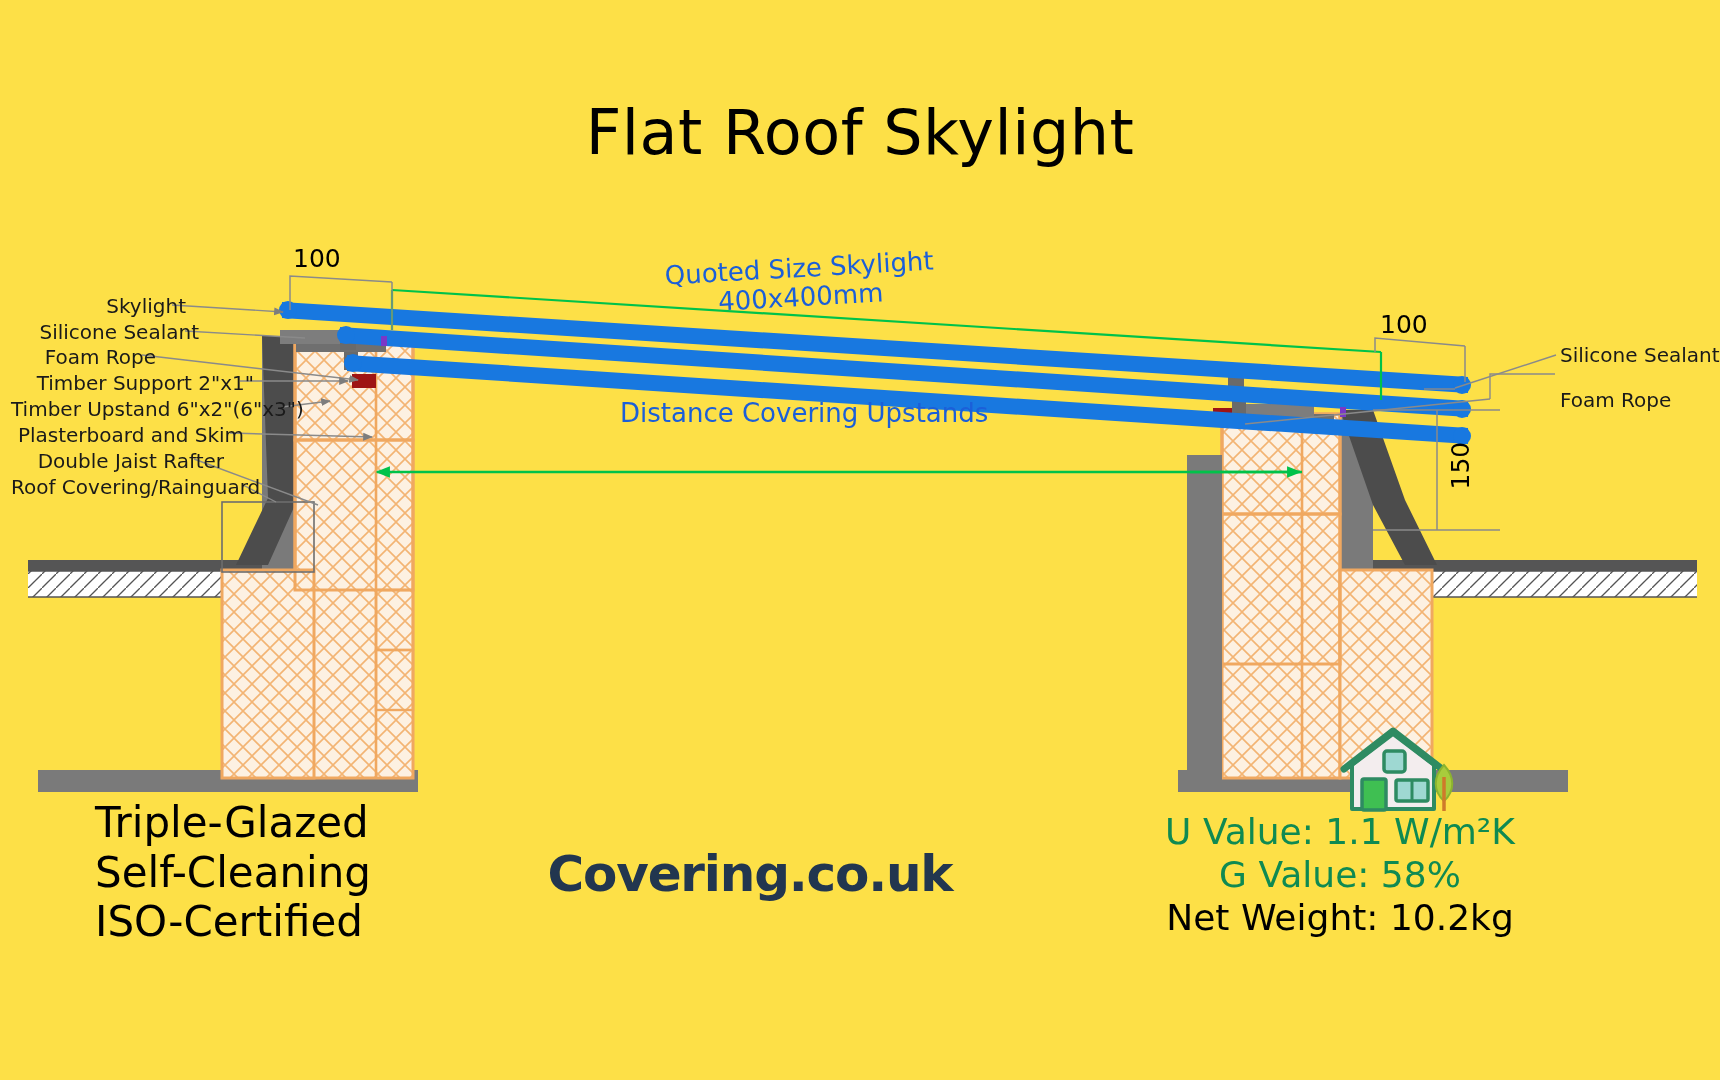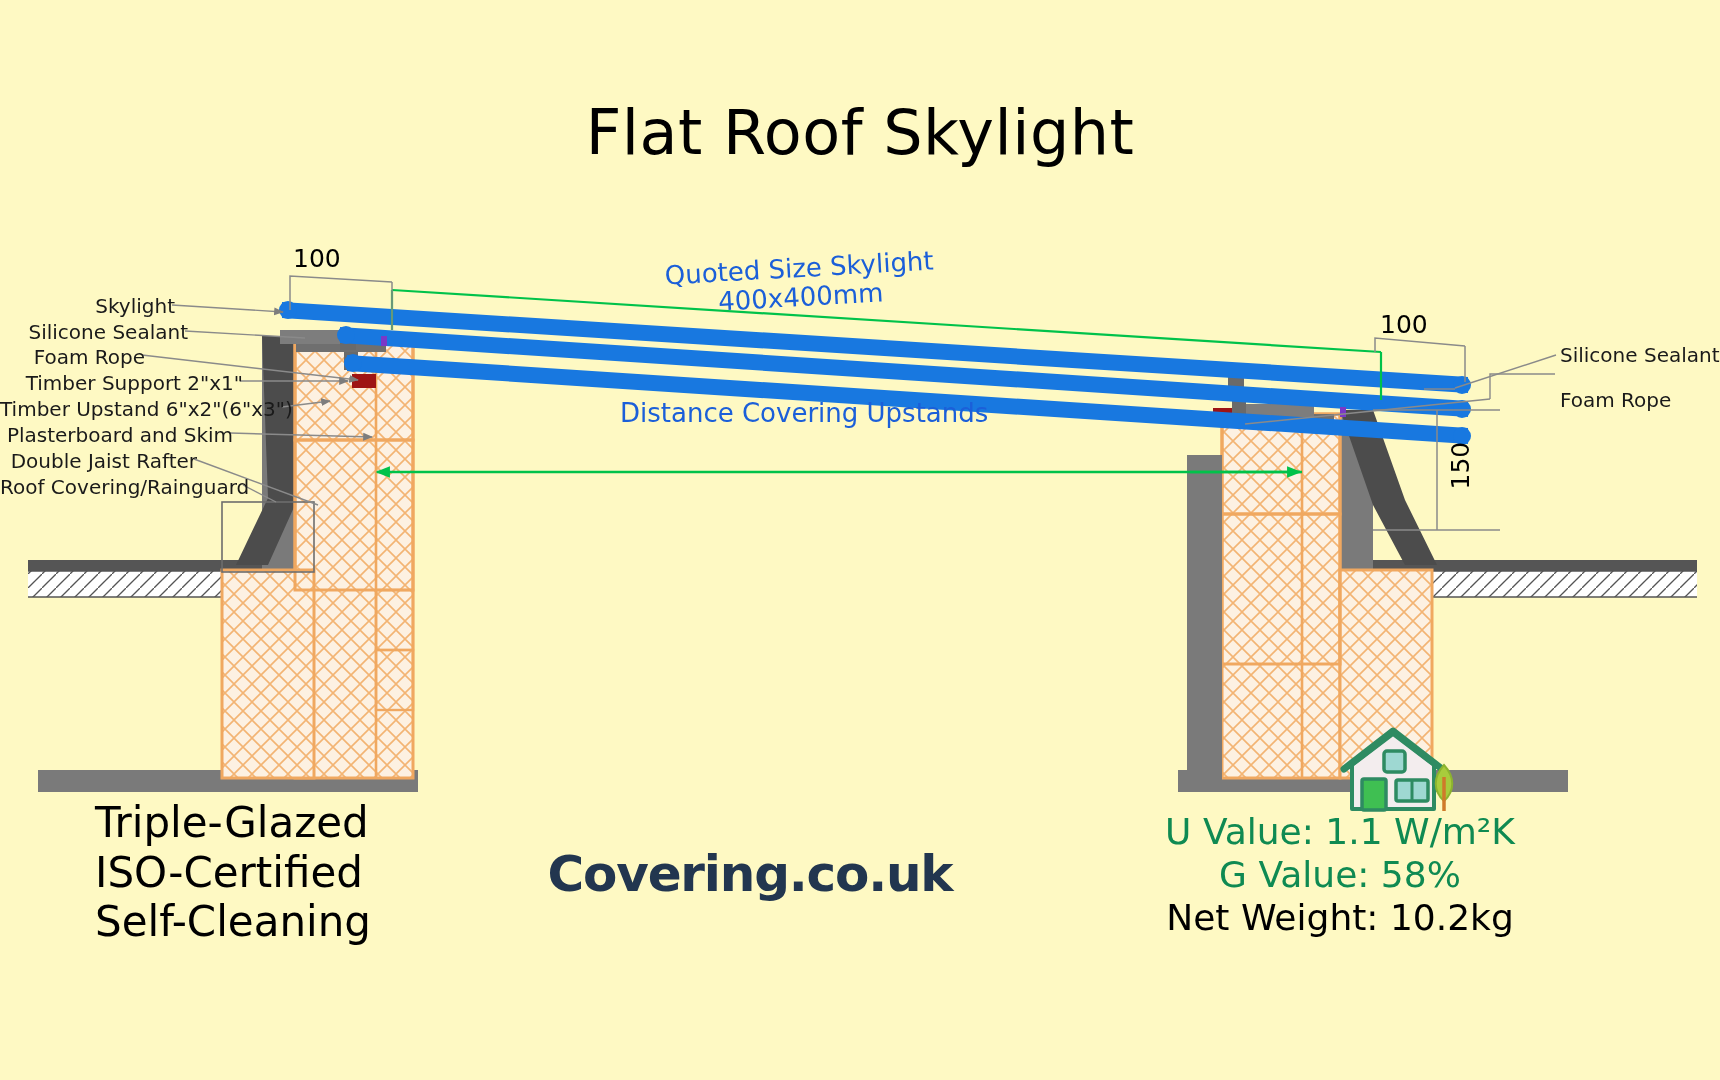--- a/index.html
+++ b/index.html
@@ -7,21 +7,21 @@
     padding: 0;
     background: #ffffff;
   }
   body {
     font-family: "DejaVu Sans", "Liberation Sans", sans-serif;
   }
   #page {
     position: relative;
     width: 1720px;
     height: 1080px;
-    background: #fef9c3;
+    background: #fde047;
     overflow: hidden;
   }
   #diagram-svg {
     position: absolute;
     left: 0;
     top: 0;
     width: 1720px;
     height: 1080px;
   }
   .abs { position: absolute; }
@@ -37,20 +37,21 @@
     line-height: 1.05;
     white-space: nowrap;
   }
 
   
   .callout-left {
     font-size: 20px;
     color: #1a1a1a;
     white-space: nowrap;
     text-align: right;
+    padding-left: 11px;
   }
   
   .callout-right {
     font-size: 20px;
     color: #1a1a1a;
     white-space: nowrap;
     text-align: left;
   }
 
   
@@ -261,43 +262,43 @@
   </svg>
 
   <div class="abs" id="page-title">Flat Roof Skylight</div>
 
   <div class="abs callout-left" style="left:0px; top:294px; width:175px;">Skylight</div>
   <div class="abs callout-left" style="left:0px; top:320px; width:188px;">Silicone Sealant</div>
   <div class="abs callout-left" style="left:0px; top:345px; width:145px;">Foam Rope</div>
   <div class="abs callout-left" style="left:0px; top:371px; width:243px;">Timber Support 2"x1"</div>
   <div class="abs callout-left" style="left:0px; top:397px; width:285px;">Timber Upstand 6"x2"(6"x3")</div>
   <div class="abs callout-left" style="left:0px; top:423px; width:233px;">Plasterboard and Skim</div>
-  <div class="abs callout-left" style="left:0px; top:449px; width:197px;">Double Jaist Rafter</div>
+  <div class="abs callout-left" style="left:16px; top:449px; width:197px;">Double Jaist Rafter</div>
   <div class="abs callout-left" style="left:0px; top:475px; width:246px;">Roof Covering/Rainguard</div>
 
   <div class="abs callout-right" style="left:1560px; top:343px;">Silicone Sealant</div>
   <div class="abs callout-right" style="left:1560px; top:388px;">Foam Rope</div>
 
   <div class="abs dim-num" style="left:293px; top:244px;">100</div>
   <div class="abs dim-num" style="left:1380px; top:310px;">100</div>
   <div class="abs dim-num vertical" style="left:1440px; top:455px; width:40px;">150</div>
 
   <div class="abs blue-ann" id="quoted-size-annotation" style="left:640px; top:254px; width:320px;">
     <div>Quoted Size Skylight</div>
     <div>400x400mm</div>
   </div>
 
   <div class="abs blue-ann" id="upstand-distance-annotation" style="left:620px; top:399px; width:360px;">
     <div>Distance Covering Upstands</div>
   </div>
 
   <div class="abs" id="spec-list">
     <div>Triple-Glazed</div>
+    <div>Self-Cleaning</div>
     <div>ISO-Certified</div>
-    <div>Self-Cleaning</div>
   </div>
 
   <div class="abs" id="size-summary">
   </div>
 
   <div class="abs" id="brand-logo">Covering.co.uk</div>
 
   <svg class="abs" id="eco-house-icon" viewBox="0 0 130 90">
 
     <path d="M22 40 L63 9 L104 40 L104 84 L22 84 Z" fill="#f3edee" stroke="#2e8b62" stroke-width="4" stroke-linejoin="round"></path>

